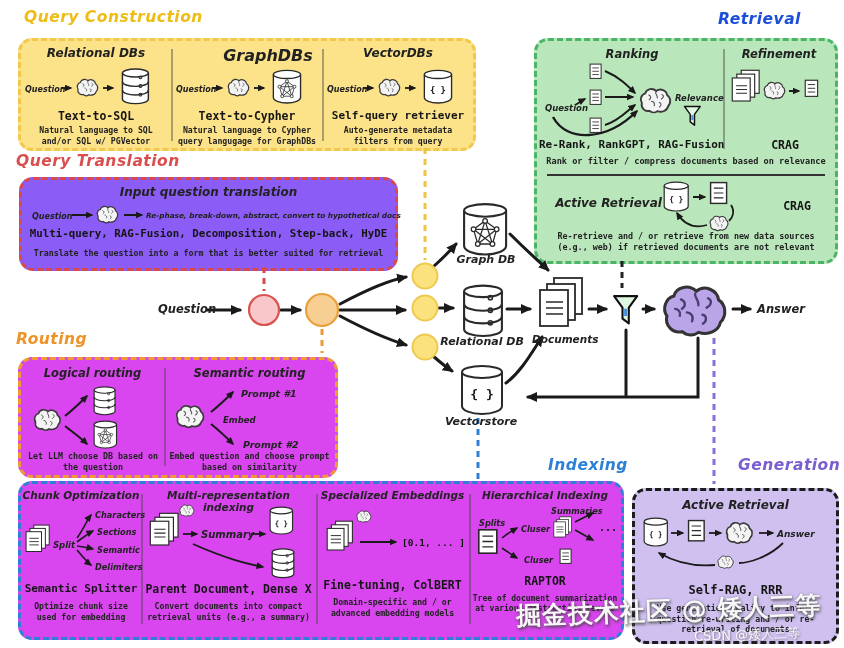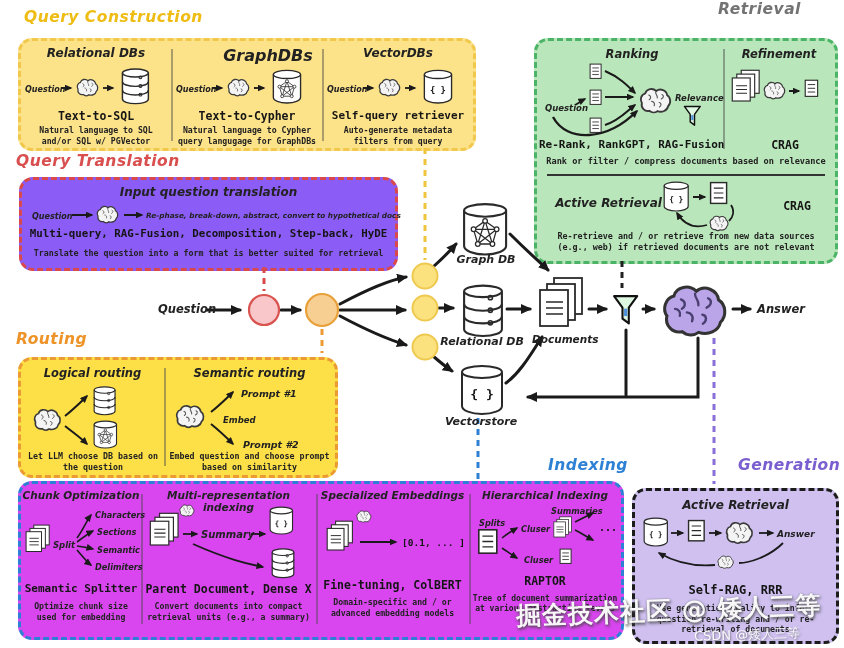--- a/index.html
+++ b/index.html
@@ -187,21 +187,21 @@
       <path d="M40 11H60" stroke="#1a1a1a" stroke-width="2" fill="none" marker-end="url(#ahS)"></path>
       <use href="#i-brain" transform="translate(64,1) scale(0.8)"></use>
       <path d="M92 11H110" stroke="#1a1a1a" stroke-width="2" fill="none" marker-end="url(#ahS)"></path>
       <text x="114" y="14" class="svh" font-size="7.3">Re-phase, break-down, abstract, convert to hypothetical docs</text>
     </svg>
     <div class="abs method" style="left:0;top:47px;width:373px;font-size:10.8px;">Multi-query, RAG-Fusion, Decomposition, Step-back, HyDE</div>
     <div class="abs desc" style="left:0;top:68px;width:373px;font-size:8.3px;white-space:nowrap;">Translate the question into a form that is better suited for retrieval</div>
   </div>
 
   <div class="abs sec-title" style="left:16px;top:330px;color:#ed9327;">Routing</div>
-  <div class="box" style="left:18px;top:357px;width:314px;height:115px;background:#fde047;border-color:#ec9a33;">
+  <div class="box" style="left:18px;top:357px;width:314px;height:115px;background:#d946ef;border-color:#ec9a33;">
     <div class="vdiv" style="left:143px;top:8px;height:98px;"></div>
 
     <div class="abs hand ctr" style="left:0;top:6px;width:143px;font-size:11.5px;">Logical routing</div>
     <svg class="abs" style="left:10px;top:26px;" width="130" height="64" viewBox="0 0 130 64">
       <use href="#i-brain" transform="translate(2,22) scale(1.0)"></use>
       <path d="M34 30C44 22 50 16 56 10" stroke="#1a1a1a" stroke-width="2" fill="none" marker-end="url(#ahS)"></path>
       <path d="M34 40C44 48 50 52 56 58" stroke="#1a1a1a" stroke-width="2" fill="none" marker-end="url(#ahS)"></path>
       <use href="#i-db" transform="translate(62,0) scale(0.58)"></use>
       <use href="#i-graphdb" transform="translate(62,34) scale(0.56)"></use>
     </svg>
@@ -212,21 +212,21 @@
       <use href="#i-brain" transform="translate(4,24) scale(1.05)"></use>
       <path d="M40 32C50 24 56 18 62 12" stroke="#1a1a1a" stroke-width="2" fill="none" marker-end="url(#ahS)"></path>
       <path d="M40 44C50 52 56 58 62 64" stroke="#1a1a1a" stroke-width="2" fill="none" marker-end="url(#ahS)"></path>
       <text x="70" y="17" class="svh" font-size="9.5">Prompt #1</text>
       <text x="52" y="43" class="svh" font-size="8.5">Embed</text>
       <text x="72" y="68" class="svh" font-size="9.5">Prompt #2</text>
     </svg>
     <div class="abs desc" style="left:146px;top:91px;width:165px;font-size:8.3px;">Embed question and choose prompt based on similarity</div>
   </div>
 
-  <div class="abs sec-title" style="left:718px;top:0;color:#737373;">Retrieval</div>
+  <div class="abs sec-title" style="left:718px;top:10px;color:#1d4ed8;">Retrieval</div>
   <div class="box" style="left:534px;top:38px;width:298px;height:220px;background:#b9e6ba;border-color:#4cb467;">
     <div class="vdiv" style="left:186px;top:8px;height:100px;"></div>
 
     <div class="abs hand ctr" style="left:30px;top:6px;width:130px;font-size:11.5px;text-align:center;">Ranking</div>
     <div class="abs hand ctr" style="left:192px;top:6px;width:100px;font-size:11.5px;">Refinement</div>
 
     <svg class="abs" style="left:8px;top:22px;" width="172" height="86" viewBox="0 0 172 86">
       <text x="0" y="48" class="svh" font-size="8.5">Question</text>
       <use href="#i-doc" transform="translate(44,0) scale(0.55)"></use>
       <use href="#i-doc" transform="translate(44,26) scale(0.55)"></use>

